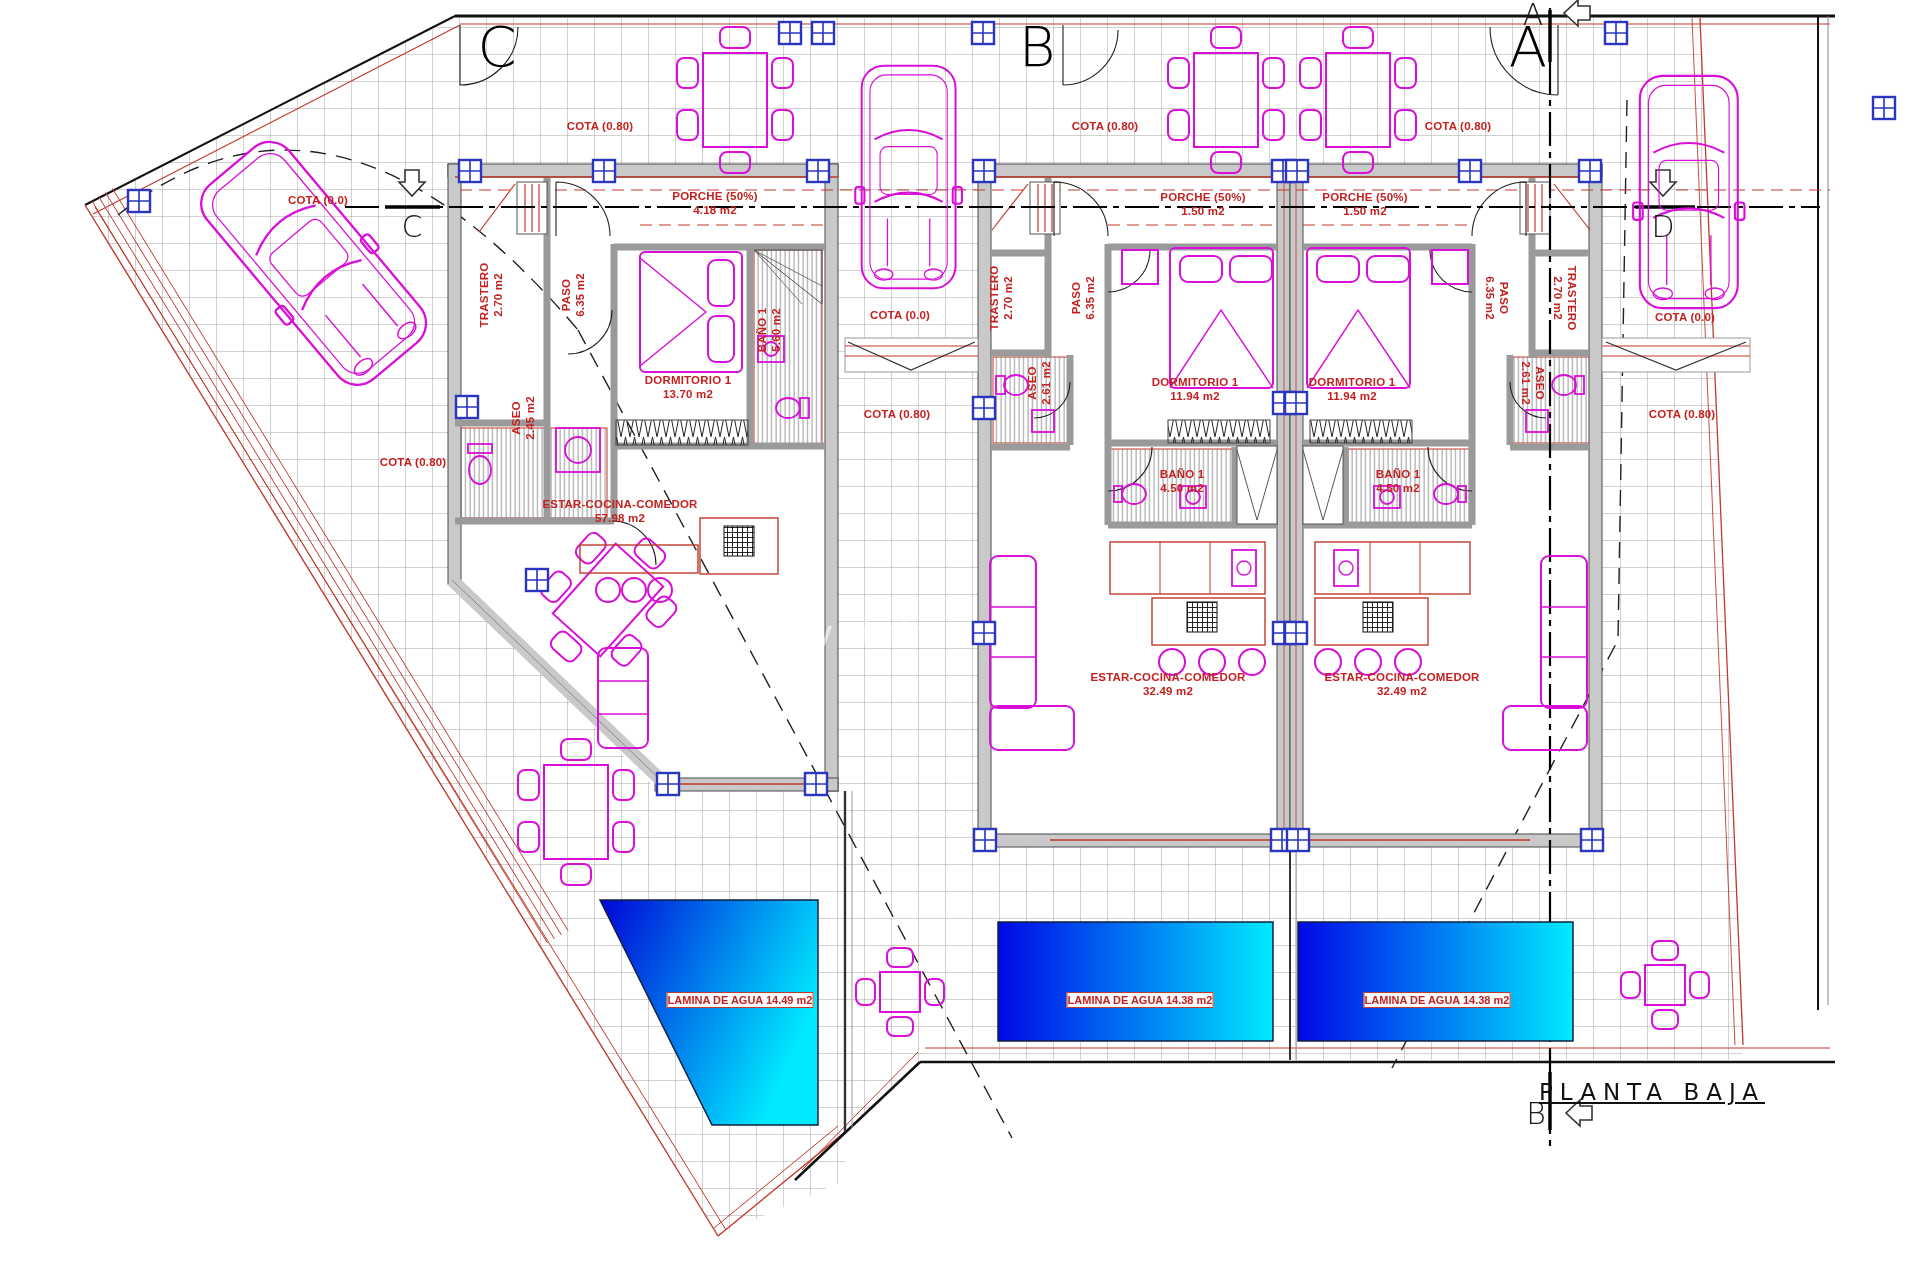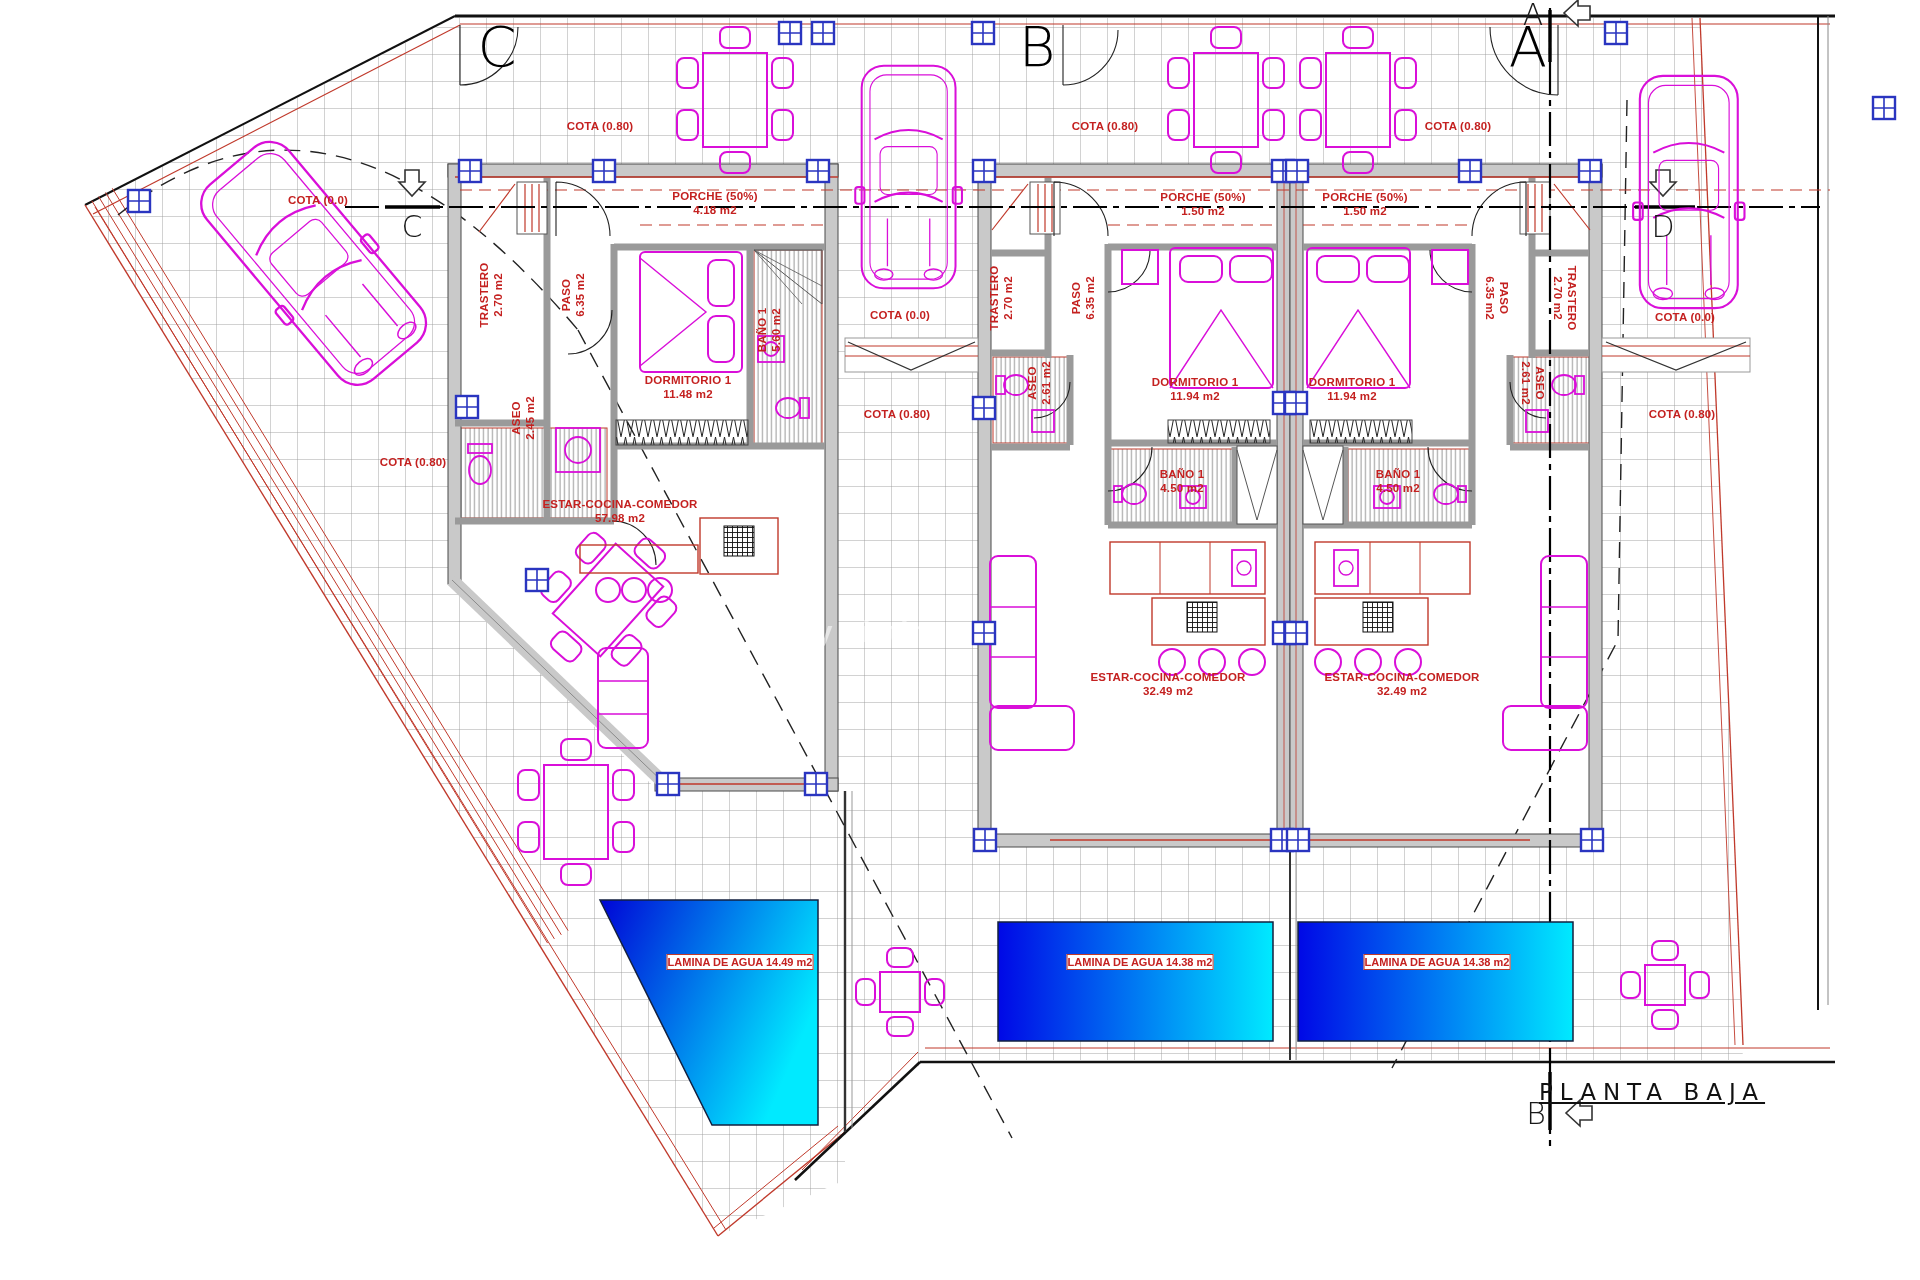--- a/index.html
+++ b/index.html
@@ -11,21 +11,21 @@
        white-space:nowrap;letter-spacing:.2px;}
   .lbl span{display:block;}
   .lbl.v{transform:translate(-50%,-50%) rotate(-90deg);}
   .lbl.vr{transform:translate(-50%,-50%) rotate(90deg);}
   .unit-letter{position:absolute;transform:translate(-50%,-50%);color:#000;
        font:200 56px "DejaVu Sans",sans-serif;}
   .marker-letter{position:absolute;transform:translate(-50%,-50%);color:#1a1a1a;
        font:200 30px "DejaVu Sans",sans-serif;}
   .pool-lbl{position:absolute;transform:translate(-50%,-50%);background:#ffffff;
        border:1px solid #c0392b;color:#c42120;font:bold 11px "Liberation Sans",sans-serif;
-       padding:1px 0;white-space:nowrap;}
+       padding:1px 0;white-space:nowrap;margin-top:38px;}
   .title{position:absolute;transform:translate(-50%,-50%);color:#111;
        font:400 23px "DejaVu Sans",sans-serif;letter-spacing:7px;white-space:nowrap;text-decoration:underline;}
   .watermark{position:absolute;transform:translate(-50%,-50%);color:#ffffff;opacity:.55;
        font:bold 30px "Liberation Sans",sans-serif;letter-spacing:1px;pointer-events:none;}
 </style>
 </head>
 <body>
 
 <div id="canvas">
 
@@ -454,21 +454,21 @@
 <div class="lbl v" style="left:574px;top:295px">
   <span>PASO</span>
   <span>6.35 m2</span>
 </div>
 <div class="lbl v" style="left:524px;top:418px">
   <span>ASEO</span>
   <span>2.45 m2</span>
 </div>
 <div class="lbl" style="left:688px;top:388px">
   <span>DORMITORIO 1</span>
-  <span>11.48 m2</span>
+  <span>13.70 m2</span>
 </div>
 <div class="lbl v" style="left:770px;top:330px">
   <span>BAÑO 1</span>
   <span>5.60 m2</span>
 </div>
 <div class="lbl" style="left:715px;top:204px">
   <span>PORCHE (50%)</span>
   <span>4.18 m2</span>
 </div>
 <div class="lbl" style="left:620px;top:512px">

